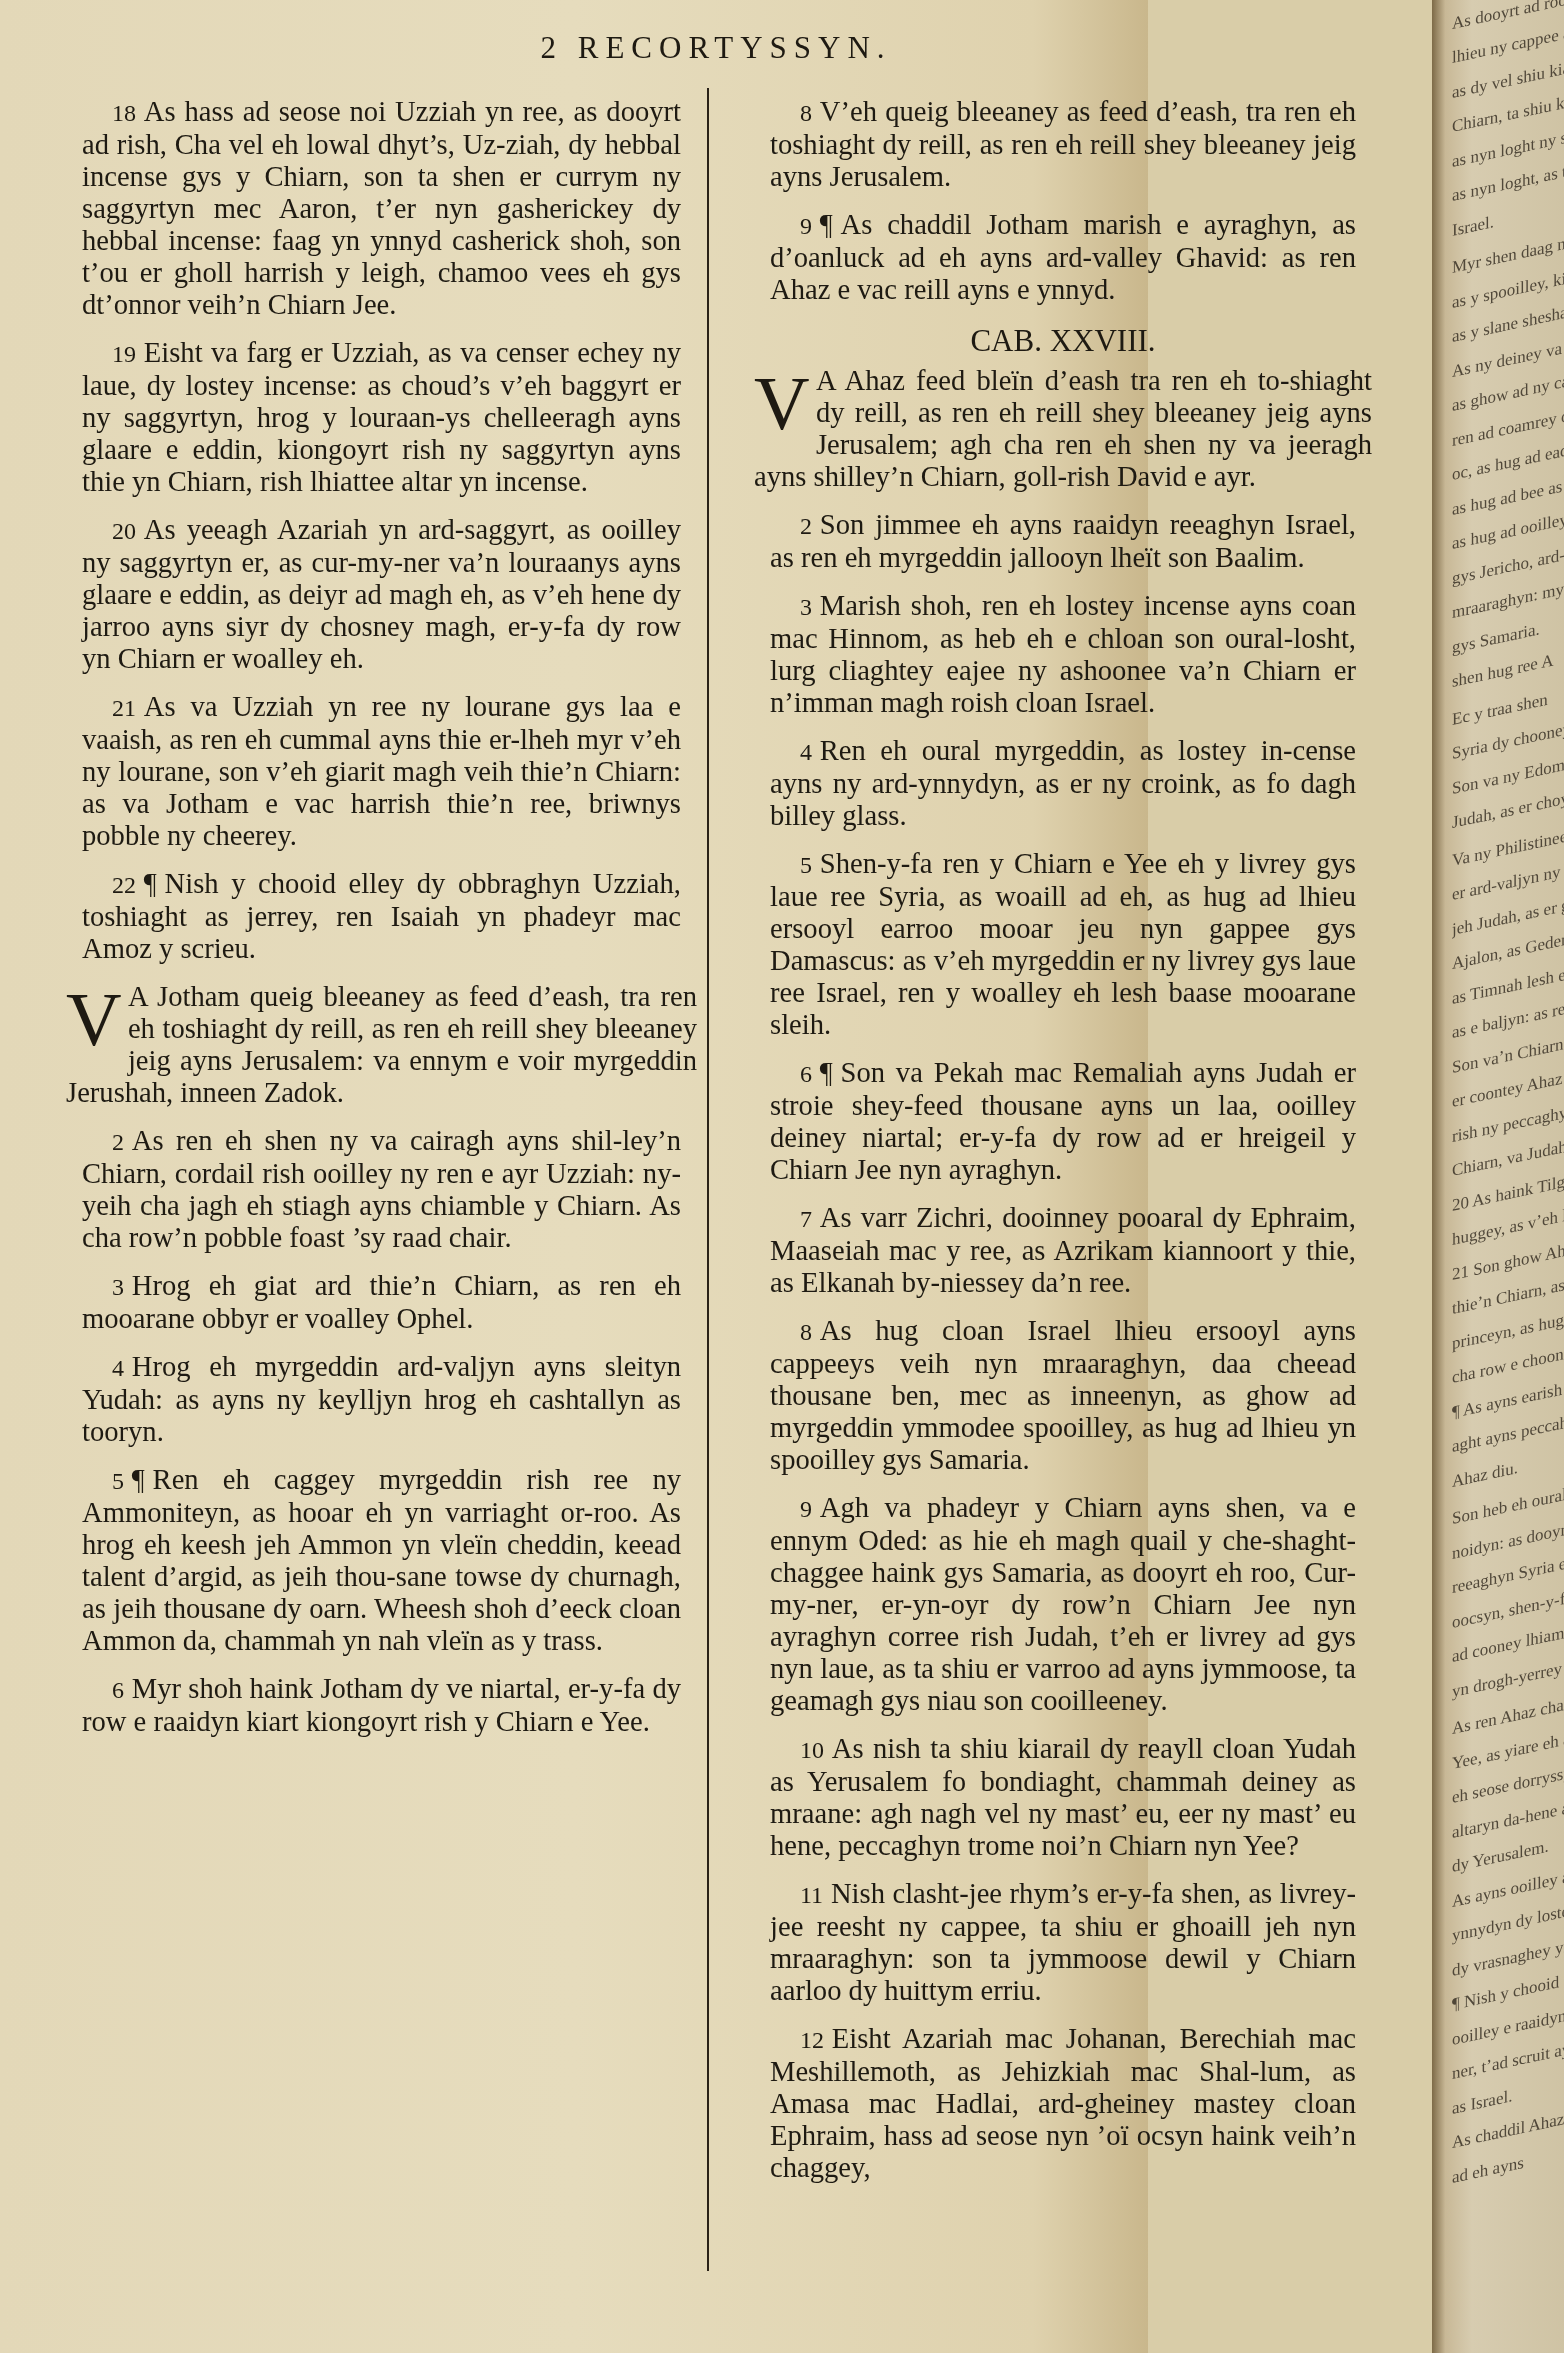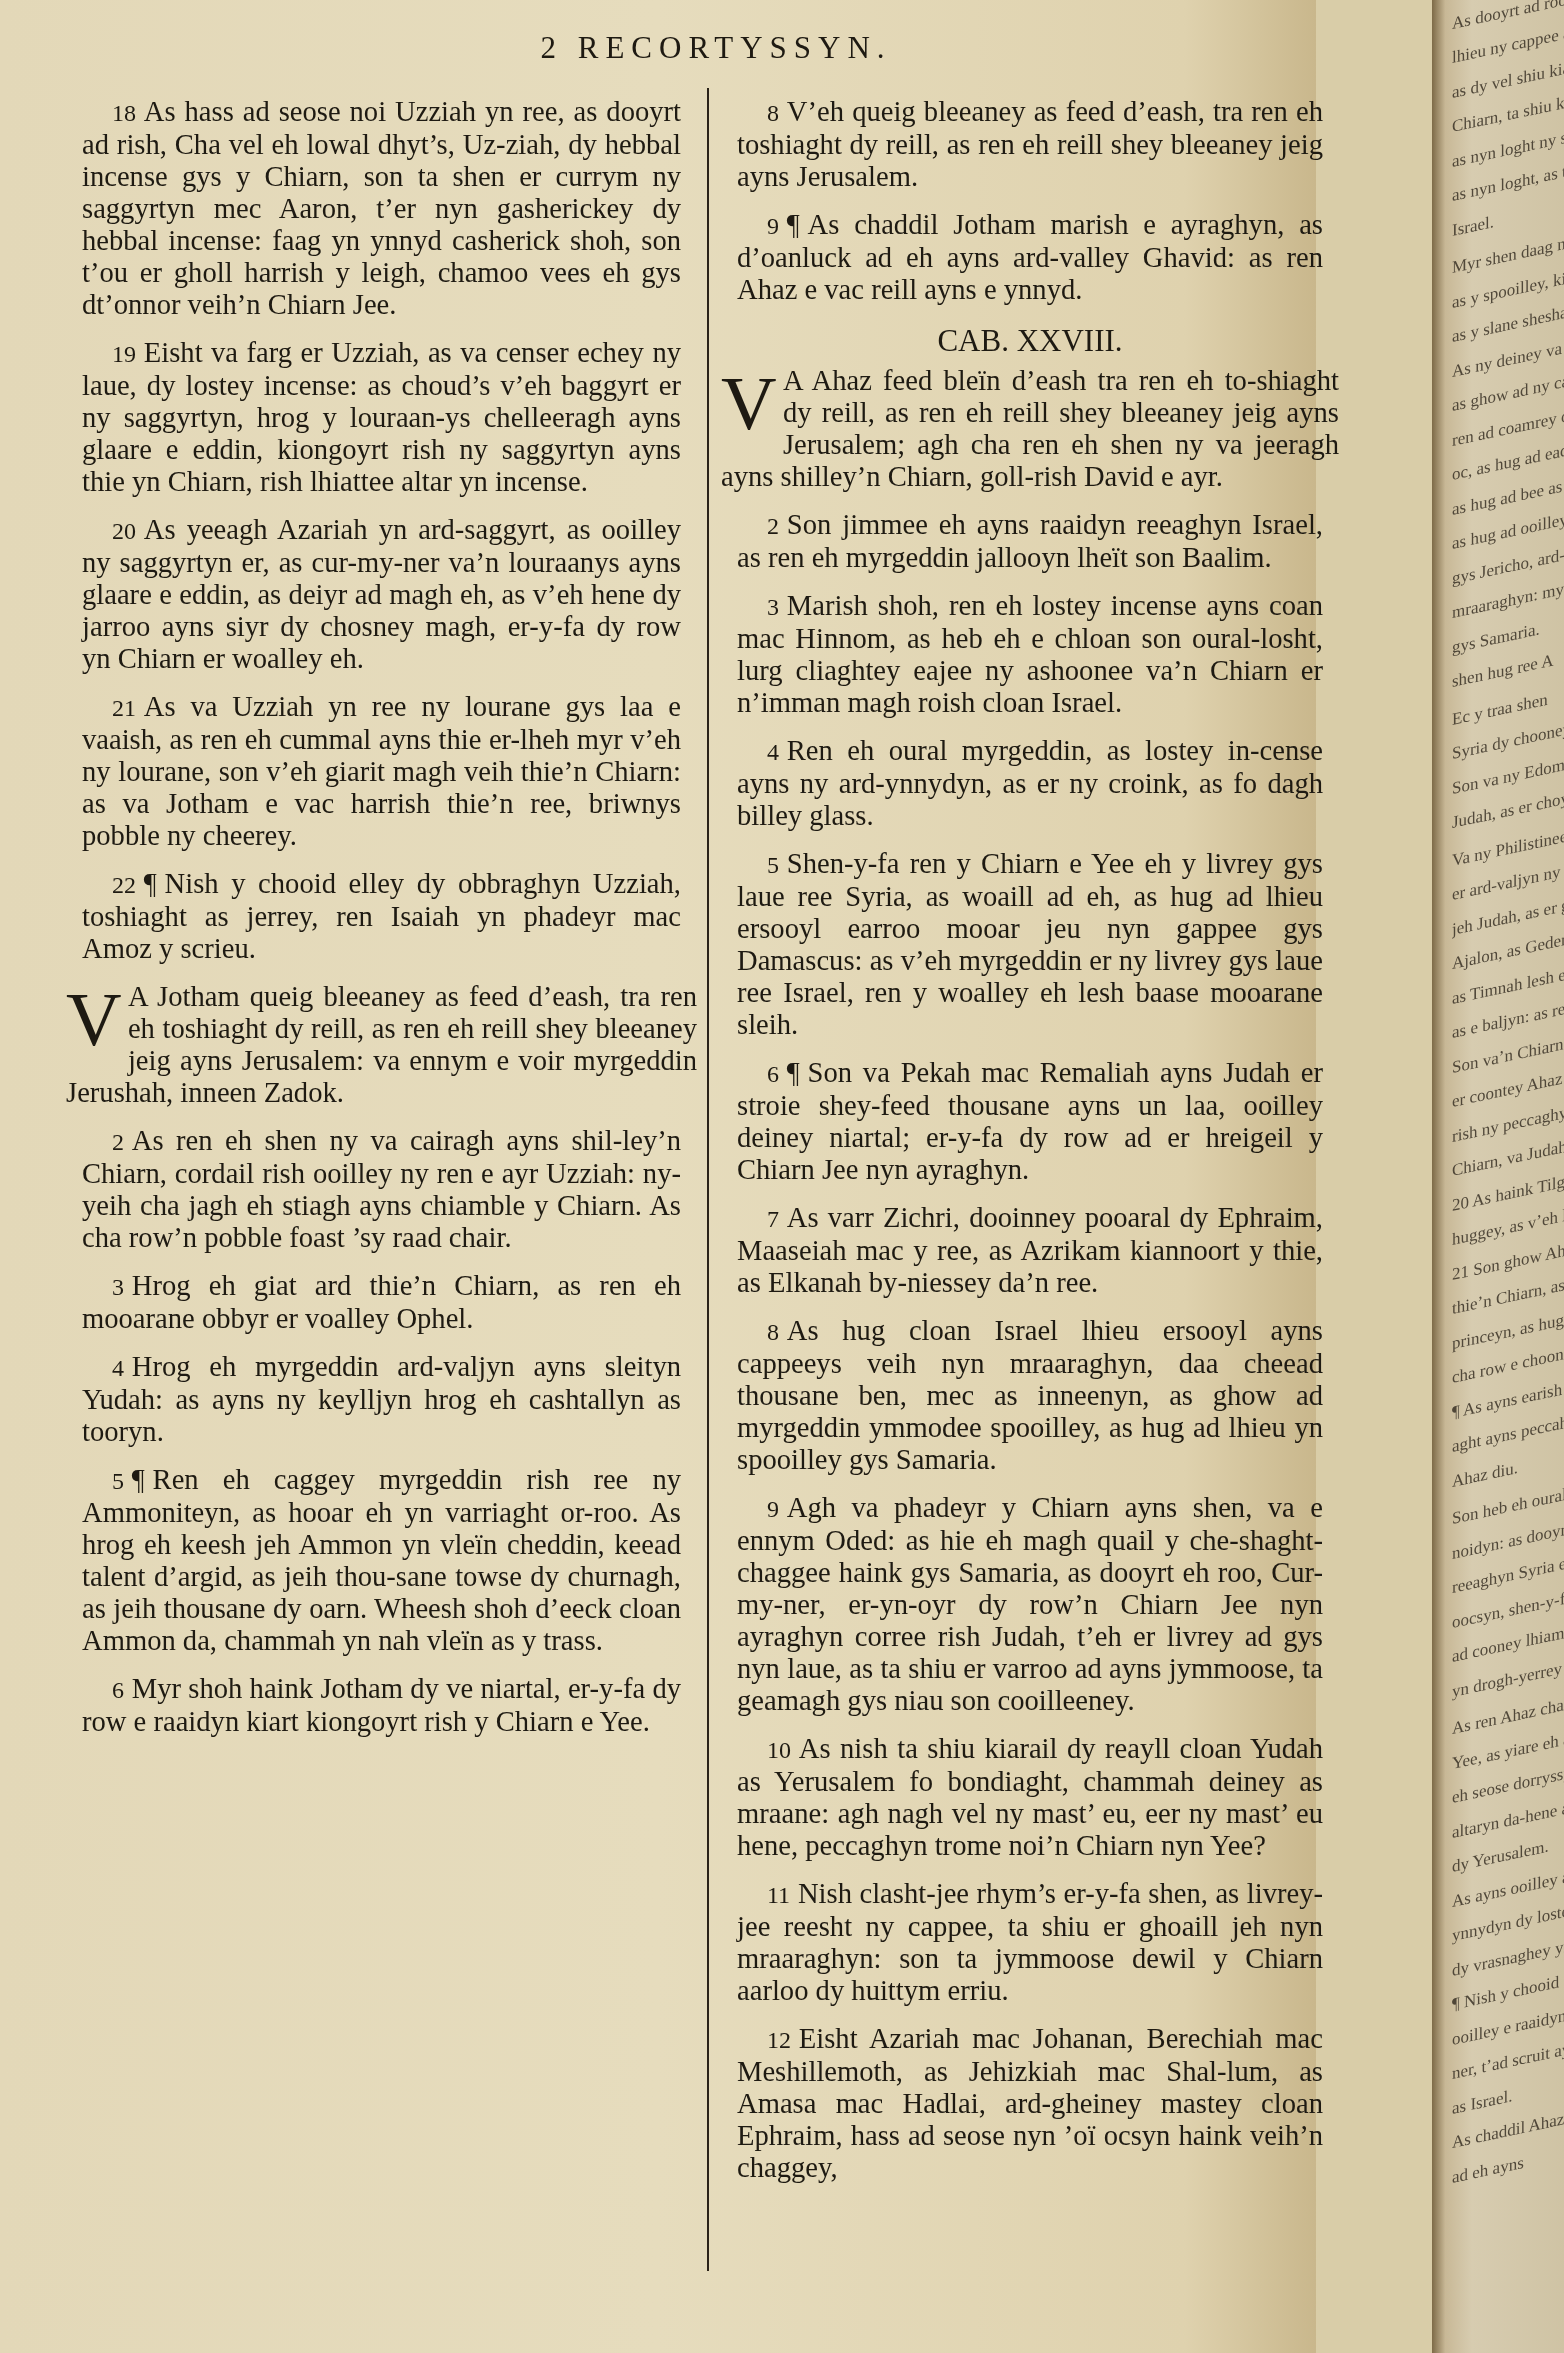--- a/index.html
+++ b/index.html
@@ -3,33 +3,33 @@
 <meta charset="utf-8">
 <style>
   html, body { margin: 0; padding: 0; }
   body {
     width: 1565px; height: 2354px; overflow: hidden; position: relative;
     background: #d9cda8;
     font-family: "Liberation Serif", "DejaVu Serif", serif;
     color: #1e1a12;
   }
   .page {
-    position: absolute; left: 0; top: 0; width: 1316px; height: 2354px;
+    position: absolute; left: 0; top: 0; width: 1148px; height: 2354px;
     background: linear-gradient(90deg, #e3d8b8 0%, #e6dcbd 50%, #dfd2ae 90%, #c9b78c 100%);
   }
   .running-head {
     position: absolute; top: 23.5px; left: 0; width: 1432px; text-align: center;
     font-size: 31px; letter-spacing: 7px; line-height: 47px;
   }
   .col {
     position: absolute; top: 80px; font-size: 28.6px; line-height: 32px;
     text-align: justify; hyphens: manual;
   }
   .col.left { left: 66px; width: 631px; }
-  .col.right { left: 721px; width: 618px; }
+  .col.right { left: 754px; width: 618px; }
   .divider {
     position: absolute; left: 707px; top: 88px; width: 1.6px; height: 2183px;
     background: #2a2218;
   }
   .verse { margin: 16px; text-indent: 30px; }
   .verse .num { font-size: 24px; margin-right: 7.8px; }
   .verse .pilcrow { margin-right: 7.8px; }
   .chapter {
     text-align: center; font-size: 31px; margin: 17px 0 6.3px 0; line-height: 36px;
   }

